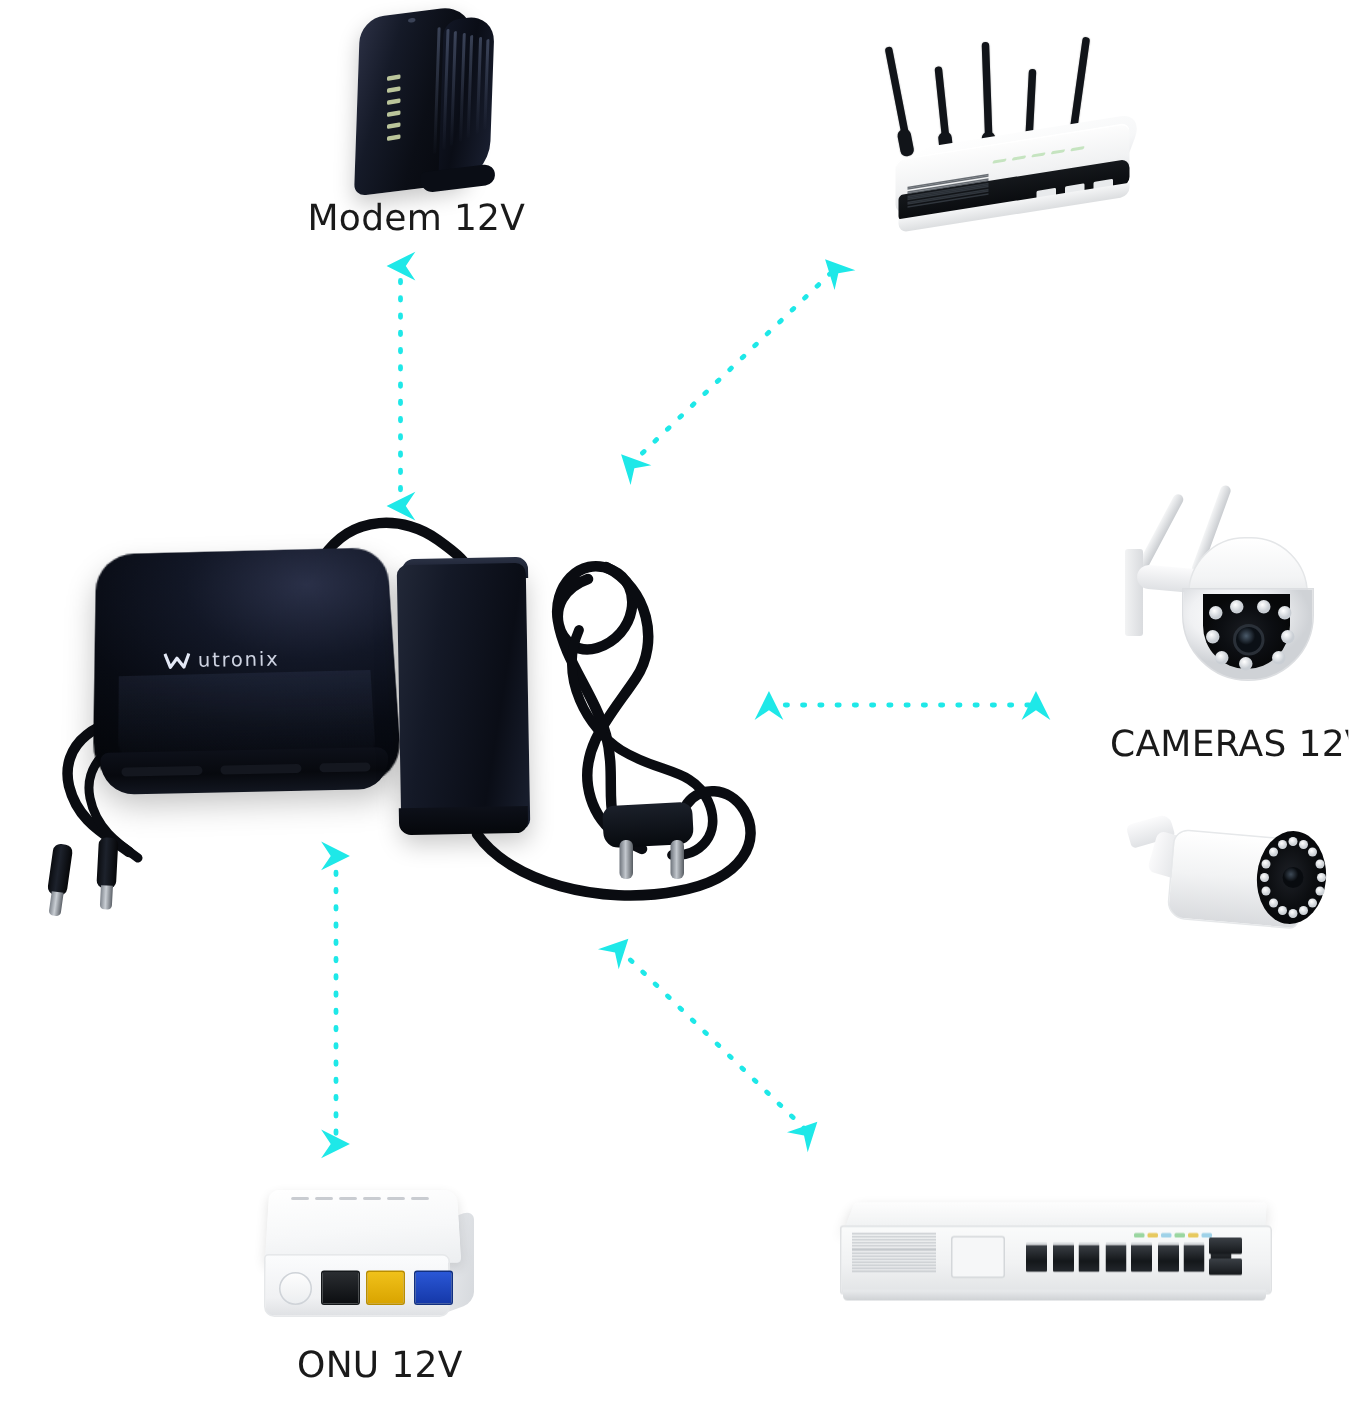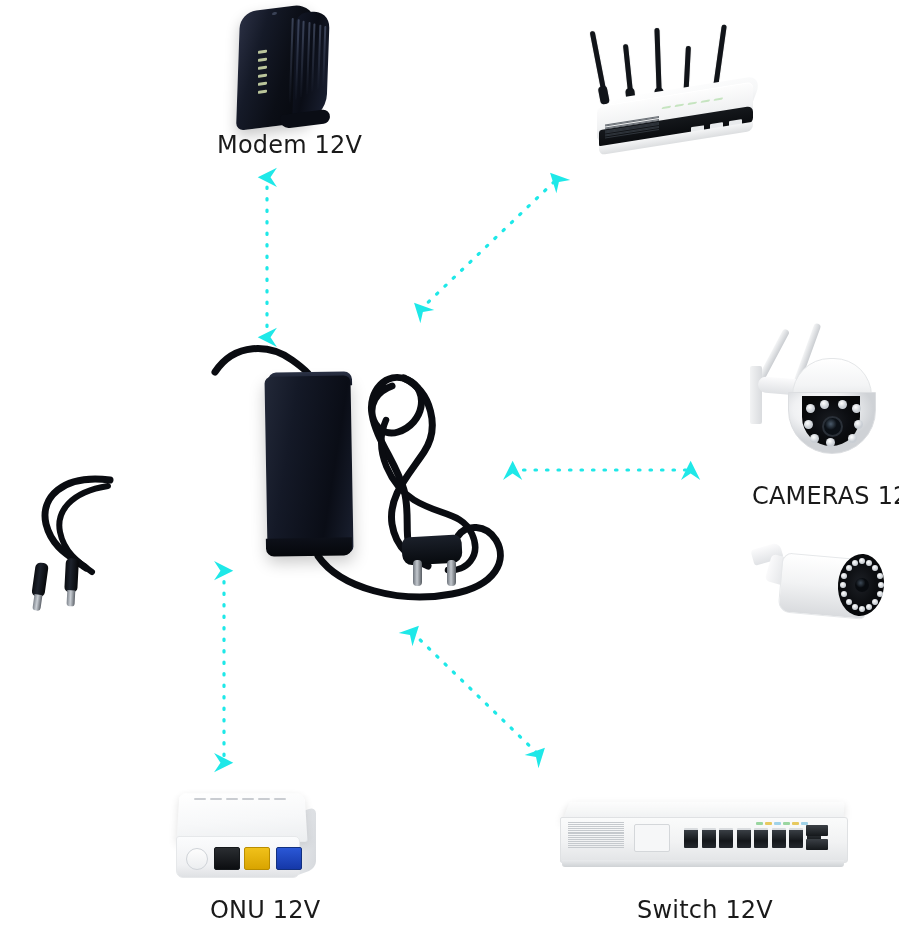--- a/index.html
+++ b/index.html
@@ -17,21 +17,20 @@
     background: #ffffff;
     overflow: hidden;
   }
   .label {
     position: absolute;
     font-family: "DejaVu Sans", "Liberation Sans", sans-serif;
     color: #1a1a1a;
     white-space: nowrap;
     font-weight: 400;
     letter-spacing: 0.2px;
-    margin-left: 12px;
   }
   .arrow-svg { position: absolute; overflow: visible; }
   .dev { position: absolute; }
 
   
   .modem-wrap { position:absolute; left:228px; top:6px; width:120px; height:125px; }
   .modem-body {
     position:absolute; left:10px; top:2px; width:76px; height:118px;
     background: linear-gradient(105deg,#2b3044 0%,#151a28 28%,#0b0e16 60%,#05070c 100%);
     border-radius: 16px 22px 10px 8px;
@@ -334,20 +333,35 @@
     <path d="M108,486 C70,492 56,512 60,532 C64,552 78,562 92,572" fill="none" stroke="#0a0c11" stroke-width="6" stroke-linecap="round"></path>
 
     <path d="M392,386 C358,398 372,440 398,432 C424,424 430,390 408,380 C386,370 368,392 372,414
              C376,440 396,462 404,490 C412,520 400,546 418,560" fill="none" stroke="#0a0c11" stroke-width="7" stroke-linecap="round"></path>
     <path d="M404,378 C432,392 440,428 424,452 C408,476 388,496 392,524 C396,550 414,560 428,566" fill="none" stroke="#0a0c11" stroke-width="7" stroke-linecap="round"></path>
     <path d="M386,420 C372,452 392,486 414,500 C440,516 462,512 472,534 C482,556 466,572 448,570" fill="none" stroke="#0a0c11" stroke-width="6.5" stroke-linecap="round"></path>
 
     <path d="M318,556 C340,588 400,604 452,594 C496,586 508,560 496,540 C486,524 466,524 458,536" fill="none" stroke="#0a0c11" stroke-width="7" stroke-linecap="round"></path>
   </svg>
 
+  <div class="hub-wrap dev">
+    <div class="hub-top"></div>
+    <div class="hub-gloss"></div>
+    <div class="hub-logo">
+      <svg width="18" height="14" viewBox="0 0 18 14">
+        <path d="M1,2 L4.5,11 L9,5 L13.5,11 L17,2" fill="none" stroke="#e3e8f5" stroke-width="2.1" stroke-linejoin="round"></path>
+      </svg>
+      <span class="logo-txt">utronix</span>
+    </div>
+    <div class="hub-front">
+      <i style="left:14px; width:54px;"></i>
+      <i style="left:80px; width:54px;"></i>
+      <i style="left:146px; width:34px;"></i>
+    </div>
+  </div>
 
   <div class="plug" style="left:36px; top:562px; transform:rotate(8deg);">
     <div class="barrel" style="left:0; top:0;"></div>
     <div class="tip" style="left:2.5px; top:32px;"></div>
   </div>
   <div class="plug" style="left:66px; top:558px; transform:rotate(3deg);">
     <div class="barrel" style="left:0; top:0;"></div>
     <div class="tip" style="left:2.5px; top:32px;"></div>
   </div>
 
@@ -469,15 +483,14 @@
         <i style="left: 27px; background: rgb(154, 214, 160);"></i>
         <i style="left: 36px; background: rgb(231, 201, 95);"></i>
         <i style="left: 45px; background: rgb(159, 210, 232);"></i>
       </div>
     <div class="sw-sfp" id="swSfp">
         <i style="top: 0px;"></i>
         <i style="top: 14px;"></i>
       </div>
     <div class="sw-bottom"></div>
   </div>
-  <div class="label" style="left:625px; top:896px; font-size:24px;">Switch 12V</div>
 
 </div>
 
 </body></html>

